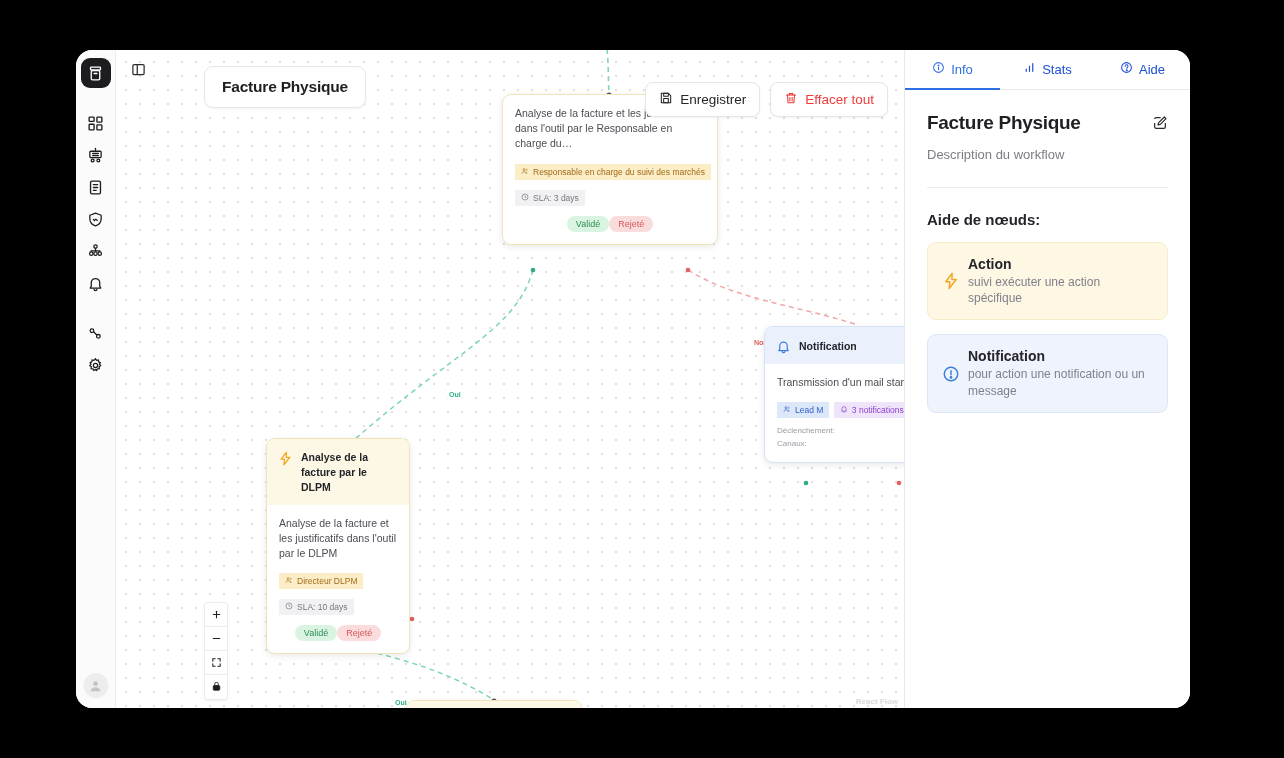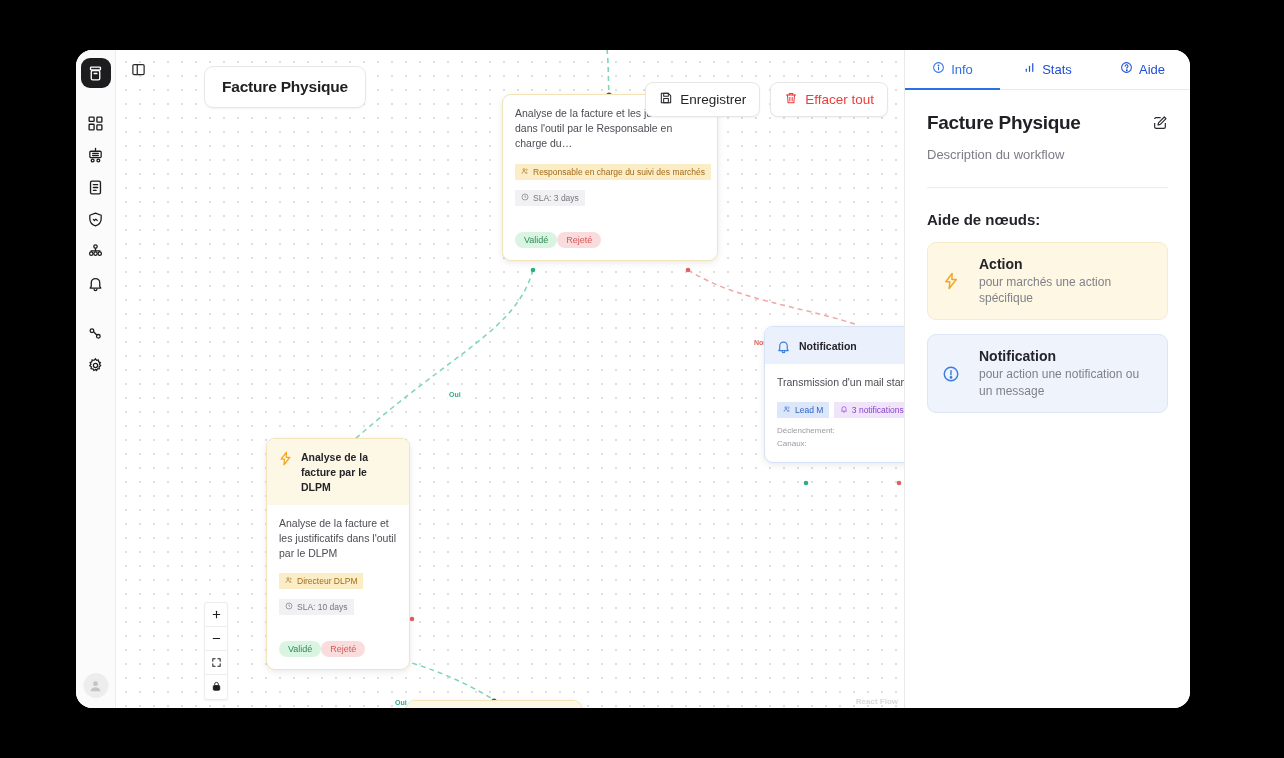--- a/index.html
+++ b/index.html
@@ -173,22 +173,22 @@
     margin-bottom: 7px;
     white-space: nowrap;
   }
   .chip svg { width: 8px; height: 8px; }
   .chip.role-amber { background: #fbeec6; color: #a3691a; }
   .chip.sla        { background: #f1f1f3; color: #76767e; }
   .chip.role-blue  { background: #dde7fa; color: #2f62c4; }
   .chip.notif      { background: #f0e4fb; color: #8a43cf; }
 
   .node-footer {
-    display: flex; justify-content: flex-start; align-items: center;
-    margin-top: 19px;
+    display: flex; justify-content: center; align-items: center;
+    margin-top: 3px;
   }
   .pill {
     font-size: 9px;
     border-radius: 10px;
     padding: 3px 9px;
   }
   .pill.ok  { background: #d9f5e2; color: #2e8b57; }
   .pill.bad { background: #fbdcdc; color: #d5585a; }
 
   .kv-row {
@@ -276,21 +276,21 @@
   #panel-types-title {
     margin-top: 23px;
     font-size: 15px;
     font-weight: 700;
     color: #24242a;
   }
   .type-card {
     margin-top: 14px;
     border-radius: 9px;
     padding: 13px 14px;
-    display: flex; align-items: center; gap: 19px;
+    display: flex; align-items: center; gap: 8px;
     cursor: pointer;
   }
   .type-card.action { background: #fdf7e4; border: 1px solid #f6ecc9; }
   .type-card.notification { background: #eef3fc; border: 1px solid #dde6f7; }
   .type-card-icon { flex: 0 0 auto; line-height: 0; }
   .type-card-icon svg { width: 18px; height: 18px; }
   .type-card.action .type-card-icon { color: #f5a623; }
   .type-card.notification .type-card-icon { color: #3b7ddd; }
   .type-card-name { font-size: 14px; font-weight: 600; color: #24242a; }
   .type-card-desc { font-size: 12px; color: #81818b; line-height: 1.35; margin-top: 2px; }
@@ -671,21 +671,21 @@
       <div id="panel-types-title">Aide de nœuds:</div>
 
       <div class="type-card action">
         <span class="type-card-icon">
           <svg viewBox="0 0 24 24" fill="none" stroke="currentColor" stroke-width="2" stroke-linejoin="round" stroke-linecap="round">
             <path d="M13.5 2L5 13h5.5L9.5 22 19 10h-5.8z"></path>
           </svg>
         </span>
         <span>
           <span class="type-card-name" style="display:block;">Action</span>
-          <span class="type-card-desc" style="display:block;">pour marchés une action spécifique</span>
+          <span class="type-card-desc" style="display:block;">suivi exécuter une action spécifique</span>
         </span>
       </div>
 
       <div class="type-card notification">
         <span class="type-card-icon">
           <svg viewBox="0 0 24 24" fill="none" stroke="currentColor" stroke-width="1.9" stroke-linecap="round">
             <circle cx="12" cy="12" r="9"></circle>
               <line x1="12" y1="7.5" x2="12" y2="13"></line>
               <circle cx="12" cy="16.5" r="0.9" fill="currentColor"></circle>
           </svg>

